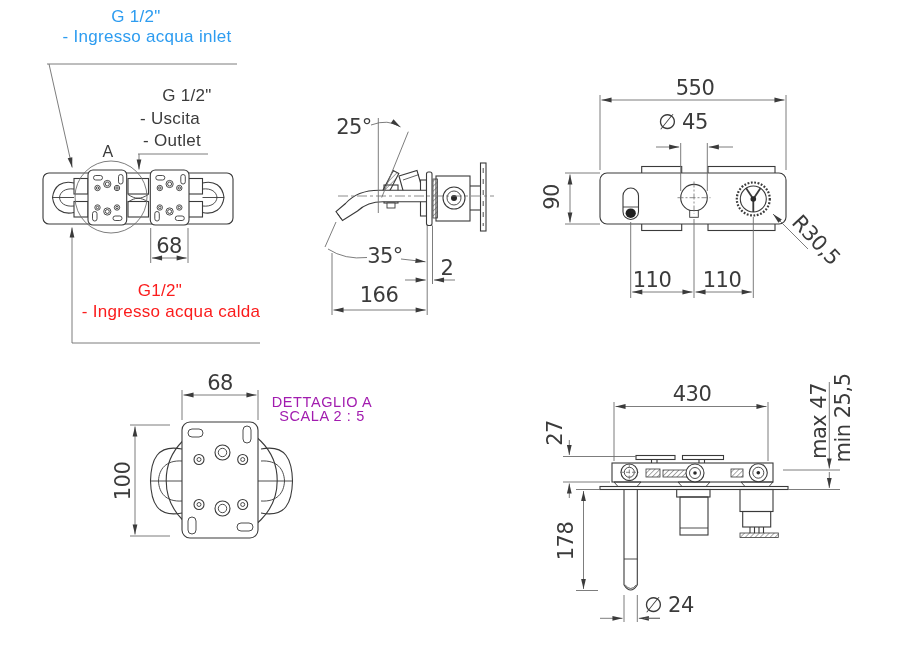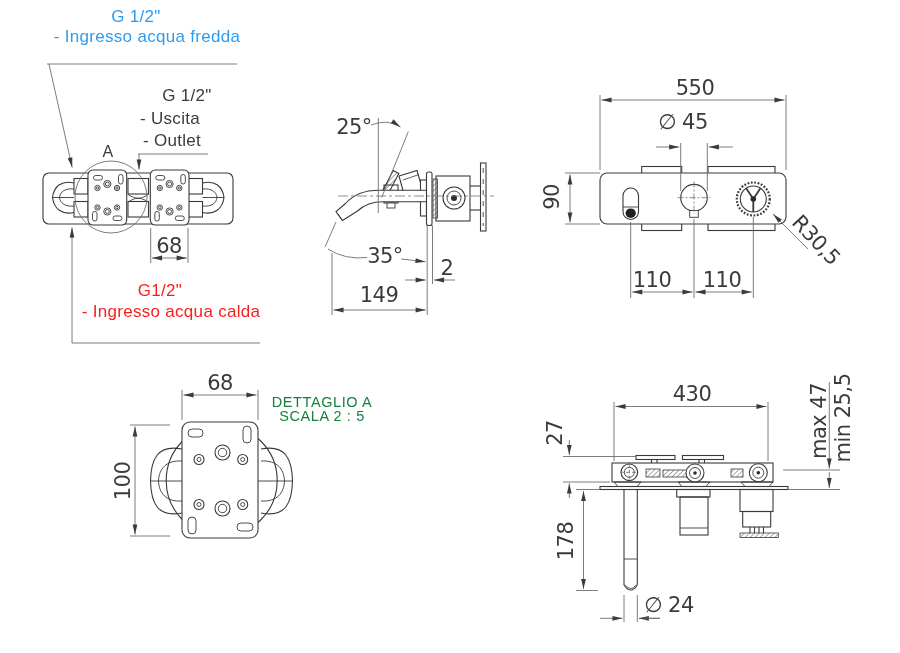--- a/index.html
+++ b/index.html
@@ -3,21 +3,21 @@
 <meta charset="utf-8">
 <style>
   html,body{margin:0;padding:0;background:#fff;}
   #stage{position:relative;width:900px;height:653px;background:#fff;overflow:hidden;
          font-family:"Liberation Sans",sans-serif;}
   #linework{position:absolute;left:0;top:0;}
   .lbl{position:absolute;transform:translate(-50%,-50%);color:#3b3b3b;white-space:nowrap;
        letter-spacing:.3px;font-family:"Liberation Sans",sans-serif;}
   .dim{font-family:"DejaVu Sans",sans-serif;font-size:21px;letter-spacing:-.5px;color:#3b3b3b;}
   .lbl17{font-size:17px;}
-  .note{font-size:14.5px;letter-spacing:.6px;color:#15803d;}
+  .note{font-size:14.5px;letter-spacing:.6px;color:#a21caf;}
   .marker-a{font-size:16px;color:#3b3b3b;}
   .blue{color:#2d9cf0;}
   .red{color:#fb1c1c;}
   .rot{transform:translate(-50%,-50%) rotate(-90deg);}
   .rot45{transform:translate(-50%,-50%) rotate(47deg);}
 </style>
 </head>
 <body>
 
 <div id="stage">
@@ -356,33 +356,33 @@
       <line x1="624" y1="595" x2="624" y2="622"></line>
       <line x1="637.3" y1="595" x2="637.3" y2="622"></line>
       <line x1="600" y1="618.3" x2="622.5" y2="618.3" marker-end="url(#arr)"></line>
       <line x1="660" y1="618.3" x2="638.8" y2="618.3" marker-end="url(#arr)"></line>
       <line x1="644" y1="618.3" x2="660" y2="618.3"></line>
     </g>
   </g>
 </svg>
 
 <div class="lbl lbl17 blue" style="left:136px;top:17px">G 1/2"</div>
-<div class="lbl lbl17 blue" style="left:147px;top:37px">- Ingresso acqua fredda</div>
+<div class="lbl lbl17 blue" style="left:147px;top:37px">- Ingresso acqua inlet</div>
 <div class="lbl lbl17" style="left:187px;top:96px">G 1/2"</div>
 <div class="lbl lbl17" style="left:170px;top:119px">- Uscita</div>
 <div class="lbl lbl17" style="left:172px;top:141px">- Outlet</div>
 <div class="lbl lbl17 red" style="left:160px;top:291px">G1/2"</div>
 <div class="lbl lbl17 red" style="left:171px;top:312px">- Ingresso acqua calda</div>
 <div class="lbl marker-a" style="left:108px;top:152px">A</div>
 <div class="lbl dim" style="left:169px;top:246px">68</div>
 
 <div class="lbl dim" style="left:354px;top:127px">25°</div>
 <div class="lbl dim" style="left:385px;top:256px">35°</div>
 <div class="lbl dim" style="left:447px;top:268px">2</div>
-<div class="lbl dim" style="left:379px;top:295px">149</div>
+<div class="lbl dim" style="left:379px;top:295px">166</div>
 
 <div class="lbl dim" style="left:695px;top:88px">550</div>
 <div class="lbl dim" style="left:683px;top:122px">∅ 45</div>
 <div class="lbl dim rot" style="left:552px;top:197px">90</div>
 <div class="lbl dim" style="left:652px;top:280px">110</div>
 <div class="lbl dim" style="left:722px;top:280px">110</div>
 <div class="lbl dim rot45" style="left:816px;top:240px">R30,5</div>
 
 <div class="lbl dim" style="left:220px;top:383px">68</div>
 <div class="lbl dim rot" style="left:123px;top:481px">100</div>

